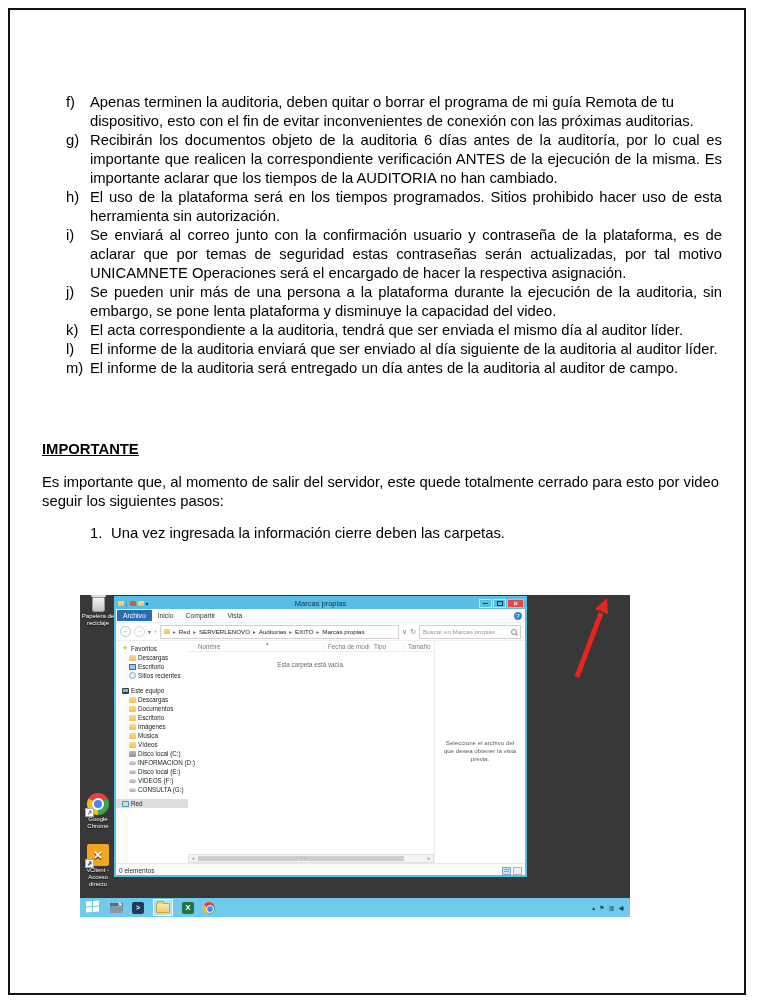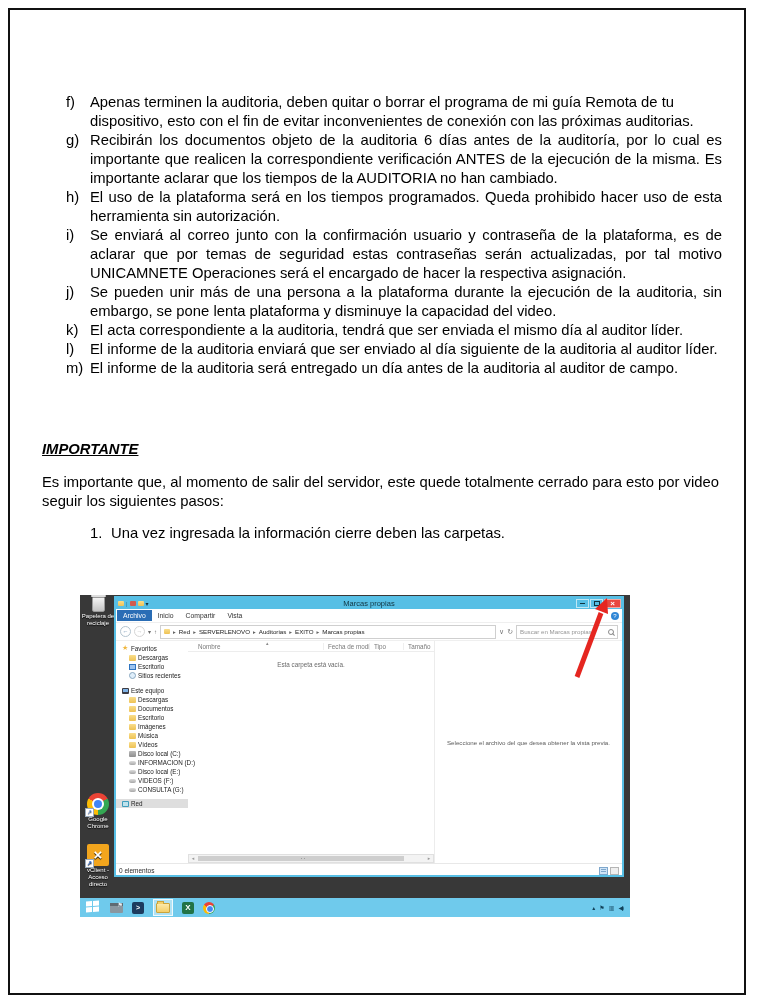--- a/index.html
+++ b/index.html
@@ -8,21 +8,21 @@
   .frame{position:absolute;left:8px;top:8px;right:16px;bottom:8px;
          border:2px solid #111;background:#fff;}
   .doc{position:absolute;inset:0;padding:83px 22px 0 32px;
        font-size:14.8px;line-height:19px;}
   .list{margin-left:24px;}
   .li{display:flex;}
   .li .mk{width:24px;flex:none;}
   .li .tx{flex:1;}
   .li .tx.just{text-align:justify;}
   h2.imp{font-size:14.8px;line-height:19px;margin:62px 0 0 0;
-         font-weight:bold;text-decoration:underline;font-style:italic;}
+         font-weight:bold;text-decoration:underline;}
   p.intro{margin:14px 0 0 0;}
   .step{display:flex;margin:13px 0 0 48px;}
   .step .mk{width:21px;flex:none;}
 
   
   .shot{position:absolute;left:70px;top:585px;width:550px;height:322px;
         background:#383838;overflow:hidden;font-family:"Liberation Sans",sans-serif;}
 
   
   .dicon{position:absolute;width:36px;text-align:center;color:#fff;
@@ -37,21 +37,21 @@
   .chromed::before{content:"";position:absolute;left:5px;top:5px;width:12px;height:12px;
        border-radius:50%;background:#fff;}
   .chromed::after{content:"";position:absolute;left:7px;top:7px;width:8px;height:8px;
        border-radius:50%;background:#4285f4;}
   .vc{width:22px;height:22px;margin:0 auto;background:#f2a51d;border-radius:2px;
       position:relative;color:#fff;font-size:15px;line-height:22px;font-weight:bold;}
   .shortcut-badge{position:absolute;left:-2px;bottom:-2px;width:7px;height:7px;
       background:#fff;border:1px solid #9ab;color:#2a66c8;font-size:6px;line-height:6px;}
 
   
-  .win{position:absolute;left:34px;top:1px;width:510px;height:281px;z-index:1;
+  .win{position:absolute;left:34px;top:1px;width:413px;height:281px;z-index:1;
        background:#fff;border:2px solid #57bfe5;box-sizing:border-box;font-size:7px;}
   .titlebar{height:11px;background:#57bfe5;position:relative;display:flex;
        align-items:center;color:#10333f;}
   .qat{display:flex;align-items:center;gap:2px;margin-left:2px;z-index:2;}
   .chip{width:6px;height:5px;background:linear-gradient(#f9dd8a,#eec254);
         border-radius:1px;display:inline-block;}
   .chip.red{background:#d05c50;}
   .qat .sep{color:#2a7c9c;font-size:6px;}
   .qat .caret{font-size:6px;color:#10333f;}
   .wtitle{position:absolute;left:0;right:0;text-align:center;font-size:7.5px;
@@ -188,21 +188,21 @@
       <div class="li">
           <span class="mk">f)</span>
           <div class="tx">Apenas terminen la auditoria, deben quitar o borrar el programa de mi guía Remota de tu dispositivo, esto con el fin de evitar inconvenientes de conexión con las próximas auditorias.</div>
         </div>
       <div class="li">
           <span class="mk">g)</span>
           <div class="tx just">Recibirán los documentos objeto de la auditoria 6 días antes de la auditoría, por lo cual es importante que realicen la correspondiente verificación ANTES de la ejecución de la misma. Es importante aclarar que los tiempos de la AUDITORIA no han cambiado.</div>
         </div>
       <div class="li">
           <span class="mk">h)</span>
-          <div class="tx just">El uso de la plataforma será en los tiempos programados. Queda prohibido hacer uso de esta herramienta sin autorización.</div>
+          <div class="tx just">El uso de la plataforma será en los tiempos programados. Sitios prohibido hacer uso de esta herramienta sin autorización.</div>
         </div>
       <div class="li">
           <span class="mk">i)</span>
           <div class="tx just">Se enviará al correo junto con la confirmación usuario y contraseña de la plataforma, es de aclarar que por temas de seguridad estas contraseñas serán actualizadas, por tal motivo UNICAMNETE Operaciones será el encargado de hacer la respectiva asignación.</div>
         </div>
       <div class="li">
           <span class="mk">j)</span>
           <div class="tx just">Se pueden unir más de una persona a la plataforma durante la ejecución de la auditoria, sin embargo, se pone lenta plataforma y disminuye la capacidad del video.</div>
         </div>
       <div class="li">

